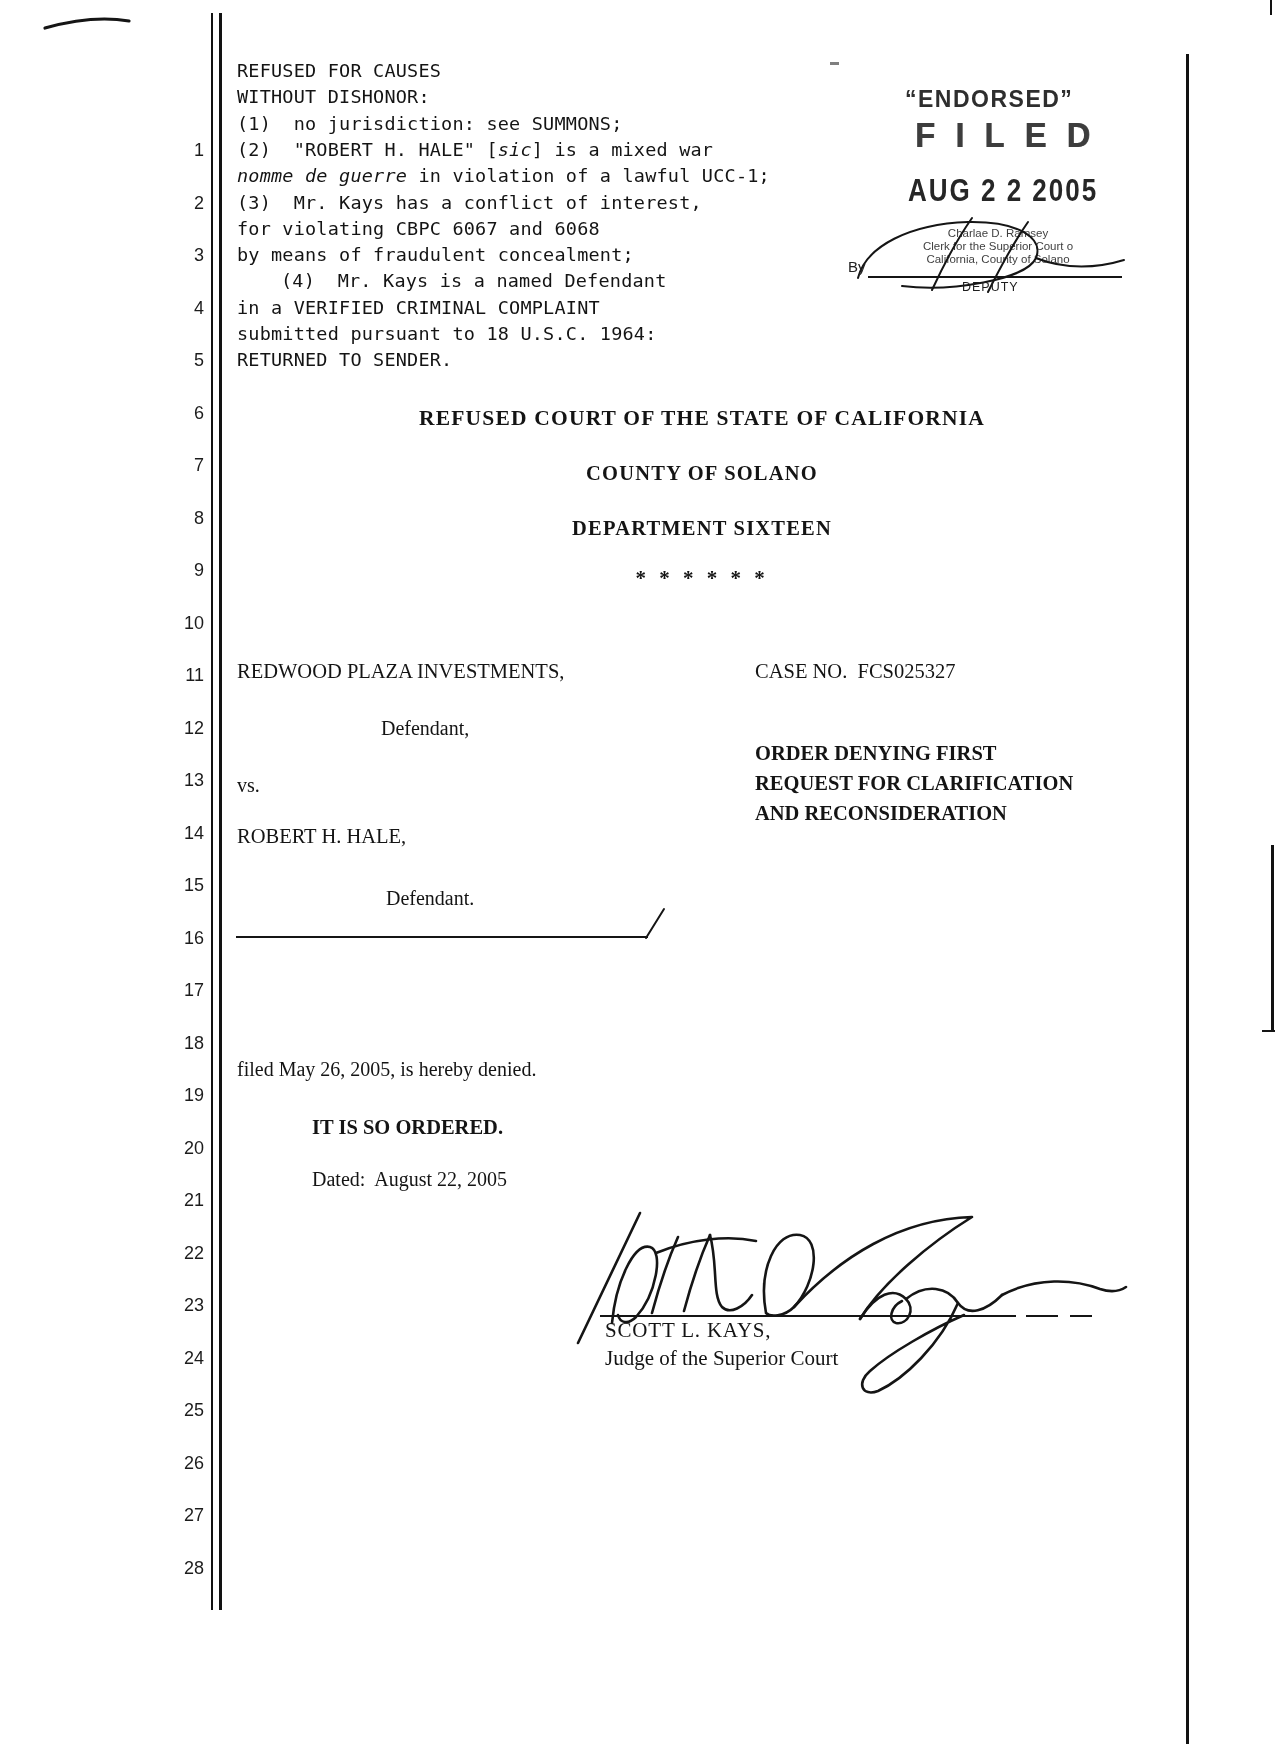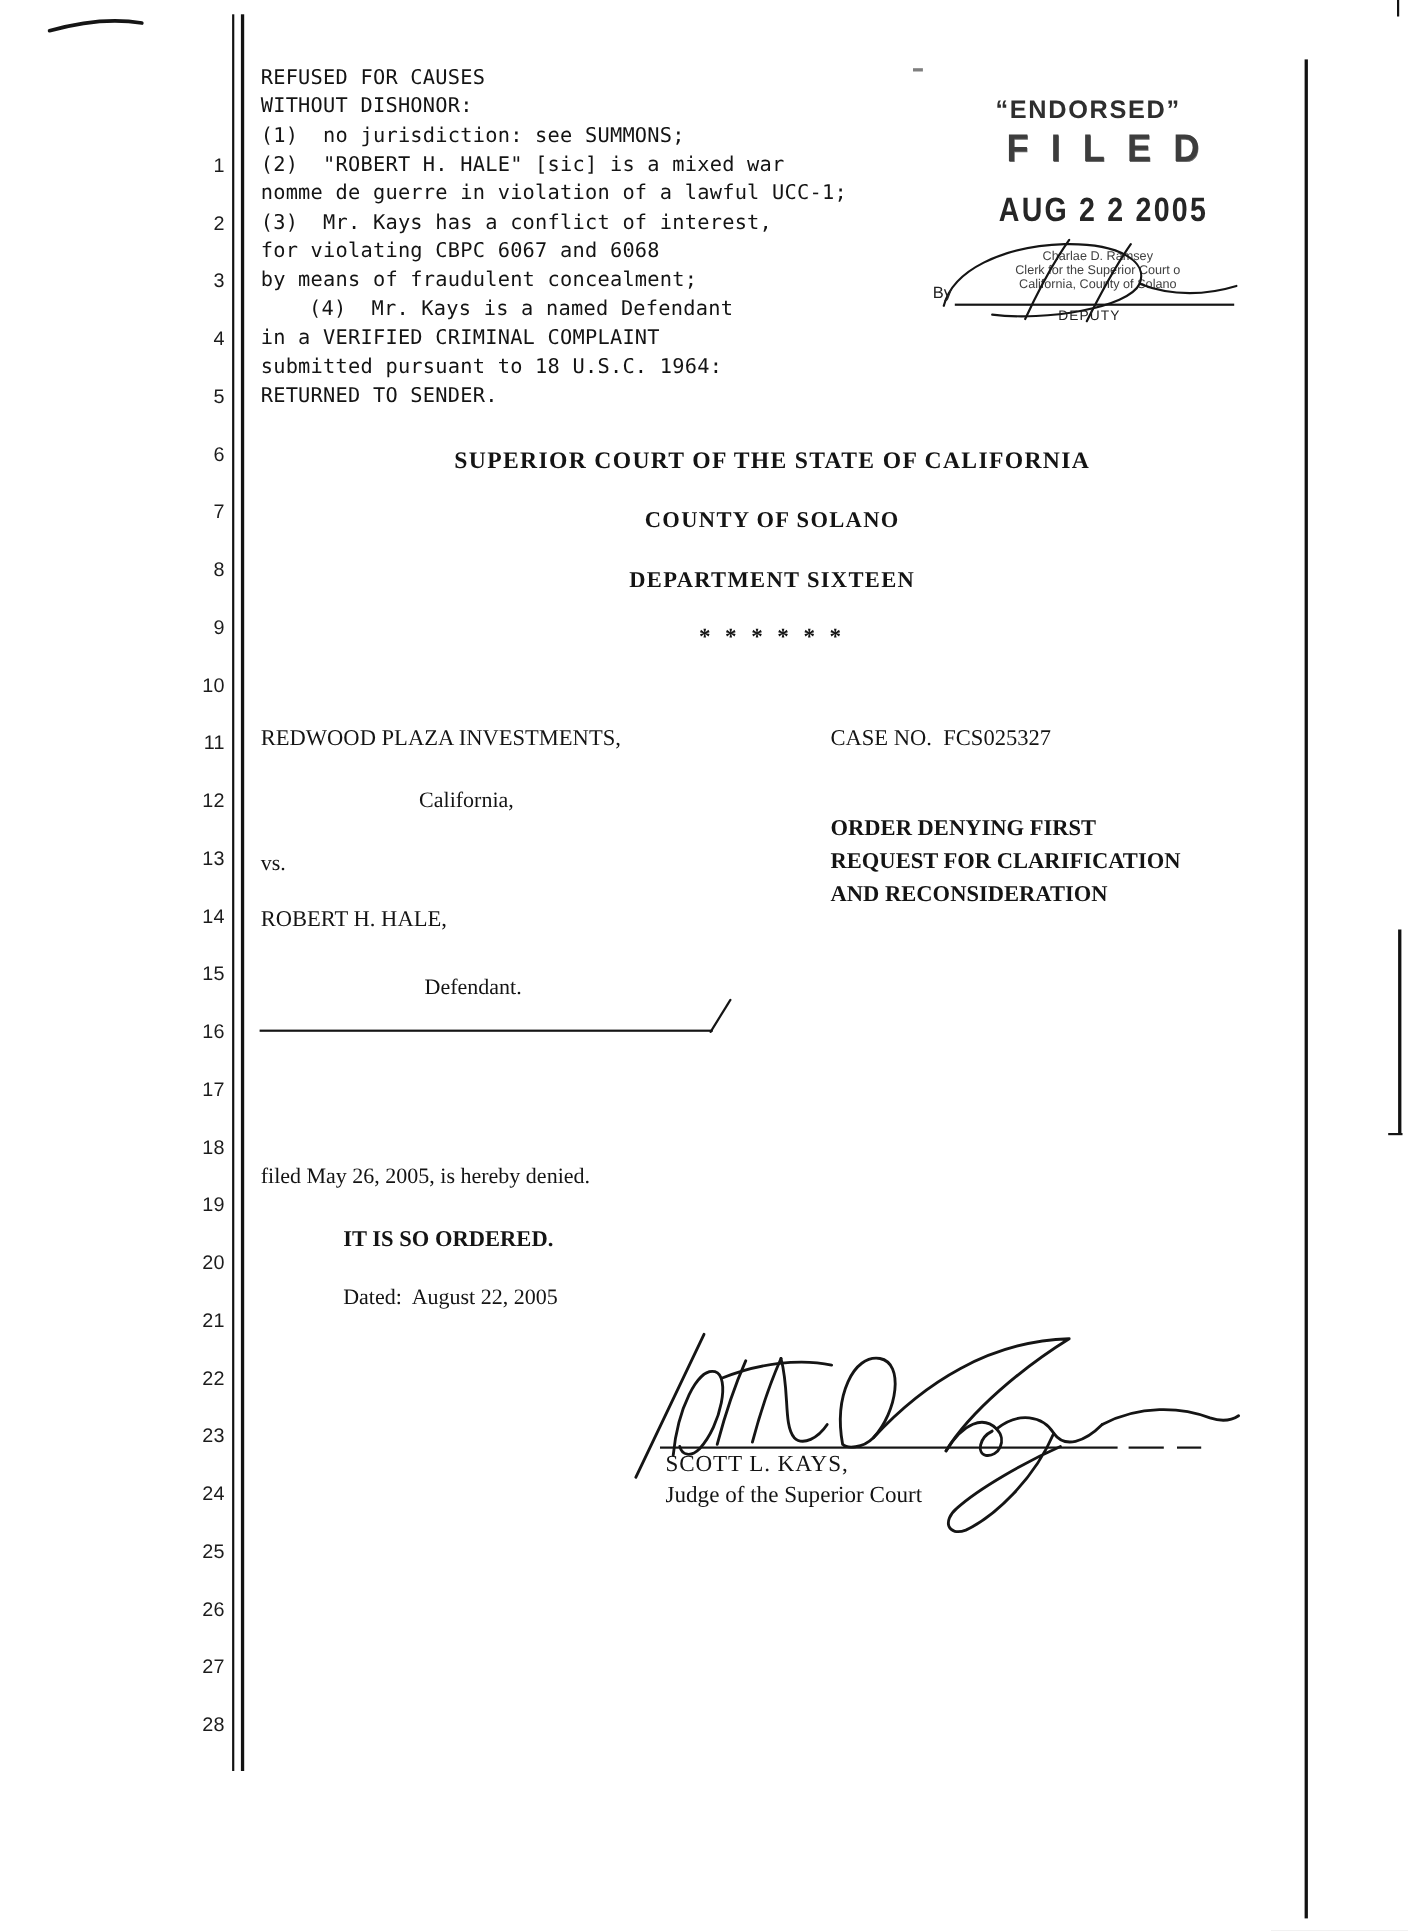--- a/index.html
+++ b/index.html
@@ -5,21 +5,21 @@
   html,body{margin:0;padding:0;background:#e8e8e8;}
   #page{
     position:relative;width:1280px;height:1755px;background:#ffffff;
     overflow:hidden;font-family:"Liberation Serif",serif;color:var(--ink,#141414);
   }
   .abs{position:absolute;white-space:pre;}
   .serif{font-family:"Liberation Serif",serif;font-size:20px;}
   .mono{font-family:"DejaVu Sans Mono",monospace;font-size:18.5px;letter-spacing:.2px;}
   .sans{font-family:"Liberation Sans",sans-serif;}
   .b{font-weight:bold;}
-  .it{}
+  .it{font-style:italic;}
   .center{text-align:center;}
   
   .lnum{position:absolute;width:44px;text-align:right;font-family:"Liberation Sans",sans-serif;
         font-size:18px;color:#1c1c1c;}
   
   .vrule{position:absolute;background:#121212;}
   .hrule{position:absolute;background:#151515;}
   
   .heading{letter-spacing:1.2px;}
   
@@ -107,27 +107,27 @@
     <path class="stroke" style="stroke-width:2" d="M 18,66 C 26,34 70,12 128,10 C 178,9 204,26 196,46 C 186,68 110,80 62,74"></path>
     <path class="stroke" style="stroke-width:2" d="M 92,78 C 104,52 118,26 132,6"></path>
     <path class="stroke" style="stroke-width:2" d="M 148,80 C 160,56 174,30 188,10"></path>
     <path class="stroke" style="stroke-width:2" d="M 196,46 C 226,58 258,56 284,48"></path>
   </svg>
 
   <div class="abs sans" style="left:848px;top:258px;font-size:15px;color:#222;">By</div>
   <div class="hrule" style="left:868px;top:276px;width:254px;height:2px;"></div>
   <div class="abs sans" style="left:962px;top:280px;font-size:12.5px;letter-spacing:1px;color:#1e1e1e;">DEPUTY</div>
 
-  <div class="abs serif b heading center" style="left:237px;top:406px;width:930px;font-size:21.5px;">SUPERIOR COURT OF THE STATE OF CALIFORNIA</div>
+  <div class="abs serif b heading center" style="left:237px;top:406px;width:930px;font-size:21.5px;">REFUSED COURT OF THE STATE OF CALIFORNIA</div>
   <div class="abs serif b heading center" style="left:237px;top:462px;width:930px;font-size:20.5px;">COUNTY OF SOLANO</div>
   <div class="abs serif b heading center" style="left:237px;top:517px;width:930px;font-size:20.5px;">DEPARTMENT SIXTEEN</div>
   <div class="abs serif b center" style="left:237px;top:566px;width:930px;font-size:21px;letter-spacing:4px;">* * * * * *</div>
 
   <div class="abs serif" style="left:237px;top:660px;font-size:20.5px;">REDWOOD PLAZA INVESTMENTS,</div>
-  <div class="abs serif" style="left:381px;top:717px;">California,</div>
+  <div class="abs serif" style="left:381px;top:717px;">Defendant,</div>
   <div class="abs serif" style="left:237px;top:774px;">vs.</div>
   <div class="abs serif" style="left:237px;top:825px;font-size:20.5px;">ROBERT H. HALE,</div>
   <div class="abs serif" style="left:386px;top:887px;">Defendant.</div>
 
   <div class="hrule" style="left:236px;top:936px;width:412px;height:2px;"></div>
   <svg style="left:640px;top:905px;width:40px;height:40px;">
     <path class="stroke" style="stroke-width:2" d="M 6,33 L 24,4"></path>
   </svg>
 
   <div class="abs serif" style="left:755px;top:660px;font-size:20.5px;">CASE NO.  FCS025327</div>

